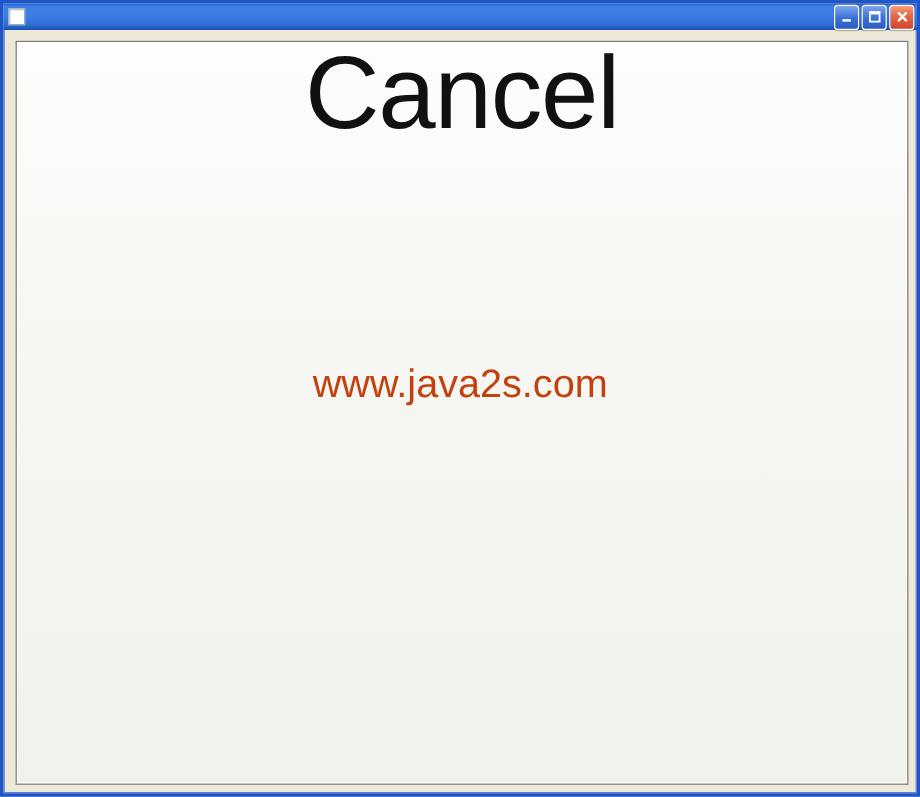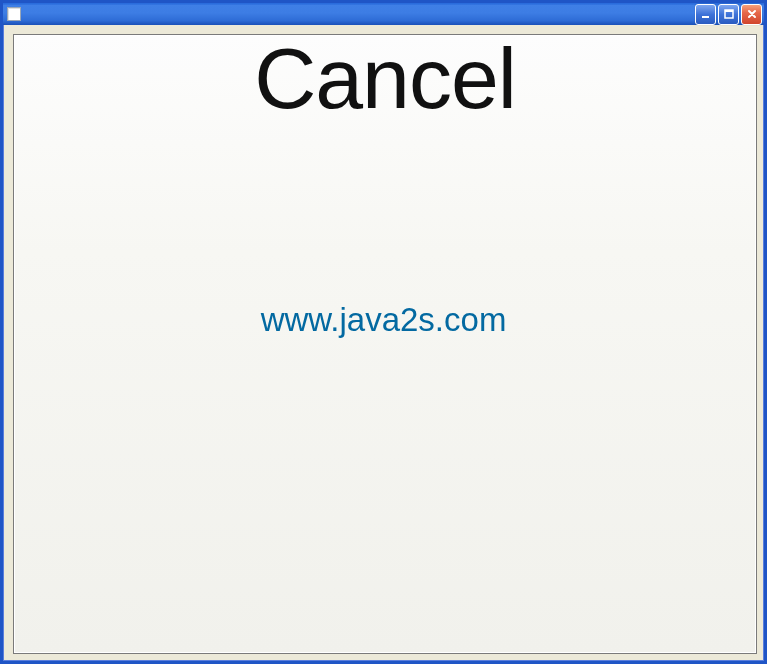--- a/index.html
+++ b/index.html
@@ -129,21 +129,21 @@
       margin-top: -6px;
     }
 
     .watermark {
       position: absolute;
       left: 50%;
       top: 301px;
       transform: translateX(-50%);
       font-family: Arial, sans-serif;
       font-size: 33px;
-      color: #0369a1;
+      color: #c2410c;
       letter-spacing: 0px;
       pointer-events: none;
       white-space: nowrap;
     }
   </style>
 </head>
 <body>
 
 <div class="window">
 

